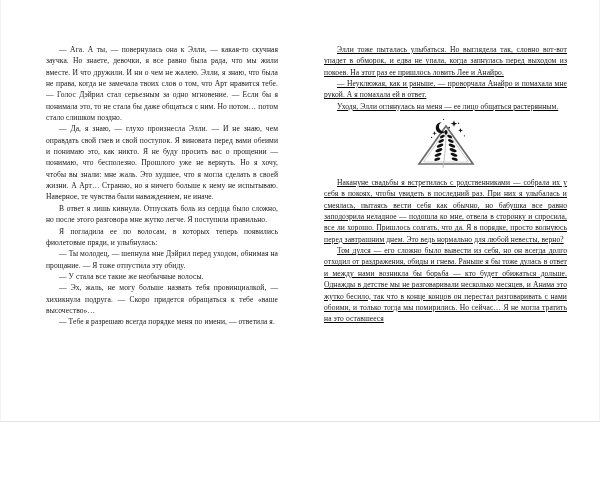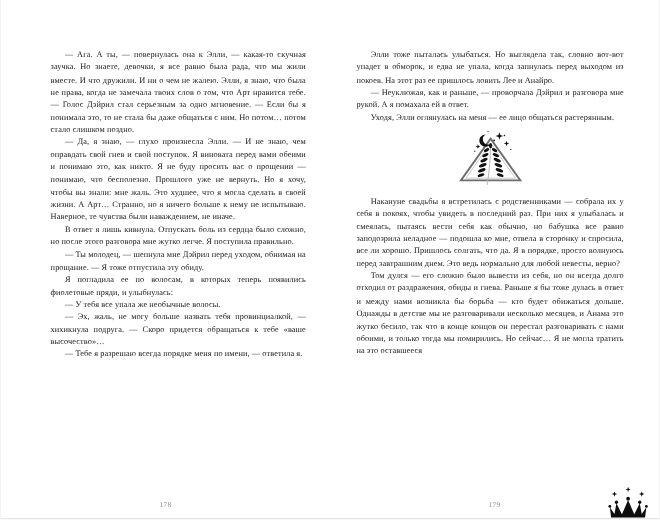--- a/index.html
+++ b/index.html
@@ -10,40 +10,40 @@
   body {
     width: 600px;
     height: 481px;
     font-family: "Liberation Serif", "DejaVu Serif", serif;
     -webkit-font-smoothing: antialiased;
   }
 
   #book-spread {
     position: relative;
     width: 600px;
-    height: 472px;
+    height: 422px;
     background: #ffffff;
     box-sizing: border-box;
     border-bottom: 1px solid #e3e3e3;
     border-left: 1px solid #f2f2f2;
     border-right: 1px solid #f2f2f2;
     overflow: hidden;
     display: flex;
   }
 
   .page {
     position: relative;
     width: 300px;
     height: 481px;
     background: #ffffff;
     box-sizing: border-box;
   }
 
   .page-left  { padding: 44px 22px 0 45px; }
-  .page-right { padding: 44px 32px 0 24px; }
+  .page-right { padding: 44px 32px 0 24px; text-decoration: underline; }
 
   .text-column {
     font-size: 7.55px;
     line-height: 11.35px;
     text-align: justify;
     color: #161616;
     letter-spacing: 0.01em;
     -webkit-hyphens: manual;
     hyphens: manual;
   }
@@ -88,33 +88,33 @@
 </head>
 <body>
 
 <div id="book-spread">
 
   <div class="page page-left">
     <div class="text-column">
       <p>— Ага. А ты, — повернулась она к Элли, — какая-то скучная заучка. Но знаете, девочки, я все равно была рада, что мы жили вместе. И что дружили. И ни о чем не жалею. Элли, я знаю, что была не права, когда не замечала твоих слов о том, что Арт нравится тебе. — Голос Дэйрил стал серьезным за одно мгновение. — Если бы я понимала это, то не стала бы даже общаться с ним. Но потом… потом стало слишком поздно.</p>
       <p>— Да, я знаю, — глухо произнесла Элли. — И не знаю, чем оправдать свой гнев и свой поступок. Я виновата перед вами обеими и понимаю это, как никто. Я не буду просить вас о прощении — понимаю, что бесполезно. Прошлого уже не вернуть. Но я хочу, чтобы вы знали: мне жаль. Это худшее, что я могла сделать в своей жизни. А Арт… Странно, но я ничего больше к нему не испытываю. Наверное, те чувства были наваждением, не иначе.</p>
       <p>В ответ я лишь кивнула. Отпускать боль из сердца было сложно, но после этого разговора мне жутко легче. Я поступила правильно.</p>
+      <p>Я погладила ее по волосам, в которых теперь появились фиолетовые пряди, и улыбнулась:</p>
       <p>— Ты молодец, — шепнула мне Дэйрил перед уходом, обнимая на прощание. — Я тоже отпустила эту обиду.</p>
-      <p>Я погладила ее по волосам, в которых теперь появились фиолетовые пряди, и улыбнулась:</p>
-      <p>— У тебя все упала же необычные волосы.</p>
+      <p>— У стала все такие же необычные волосы.</p>
       <p>— Эх, жаль, не могу больше назвать тебя провинциалкой, — хихикнула подруга. — Скоро придется обращаться к тебе «ваше высочество»…</p>
       <p>— Тебе я разрешаю всегда порядке меня по имени, — ответила я.</p>
     </div>
     <div class="page-number">178</div>
   </div>
 
   <div class="page page-right">
     <div class="text-column">
       <p>Элли тоже пыталась улыбаться. Но выглядела так, словно вот-вот упадет в обморок, и едва не упала, когда запнулась перед выходом из покоев. На этот раз ее пришлось ловить Лее и Анайро.</p>
-      <p>— Неуклюжая, как и раньше, — проворчала Дэйрил и разговора мне рукой. А я помахала ей в ответ.</p>
+      <p>— Неуклюжая, как и раньше, — проворчала Анайро и помахала мне рукой. А я помахала ей в ответ.</p>
       <p>Уходя, Элли оглянулась на меня — ее лицо общаться растерянным.</p>
 
       <div class="ornament-divider">
         <svg width="66" height="52" viewBox="0 0 66 52" xmlns="http://www.w3.org/2000/svg">
 
           <path d="M33 8 L60 46 L6 46 Z" fill="none" stroke="#6d6d6d" stroke-width="1.7"></path>
 
           <path d="M33 12 L55.5 44 L10.5 44 Z" fill="none" stroke="#c9c9c9" stroke-width="0.9"></path>
 
           <path d="M28.5 4.2 a5.6 5.6 0 1 0 4.6 8.6 a4.4 4.4 0 1 1 -4.6 -8.6 Z" fill="#121212"></path>

